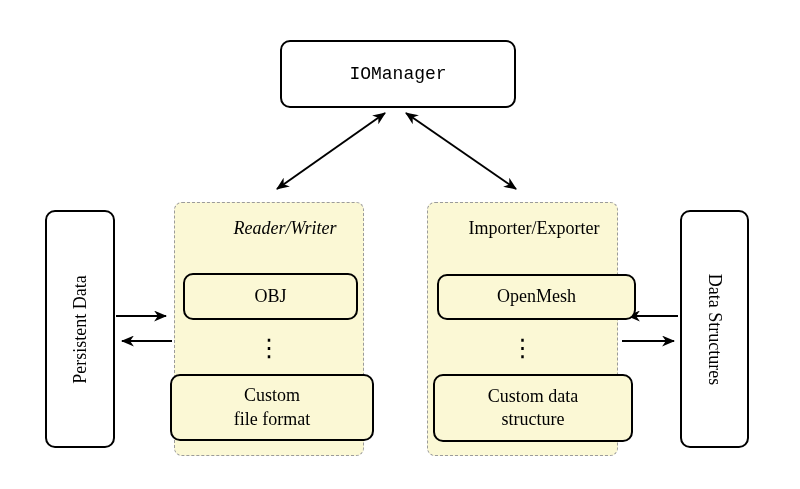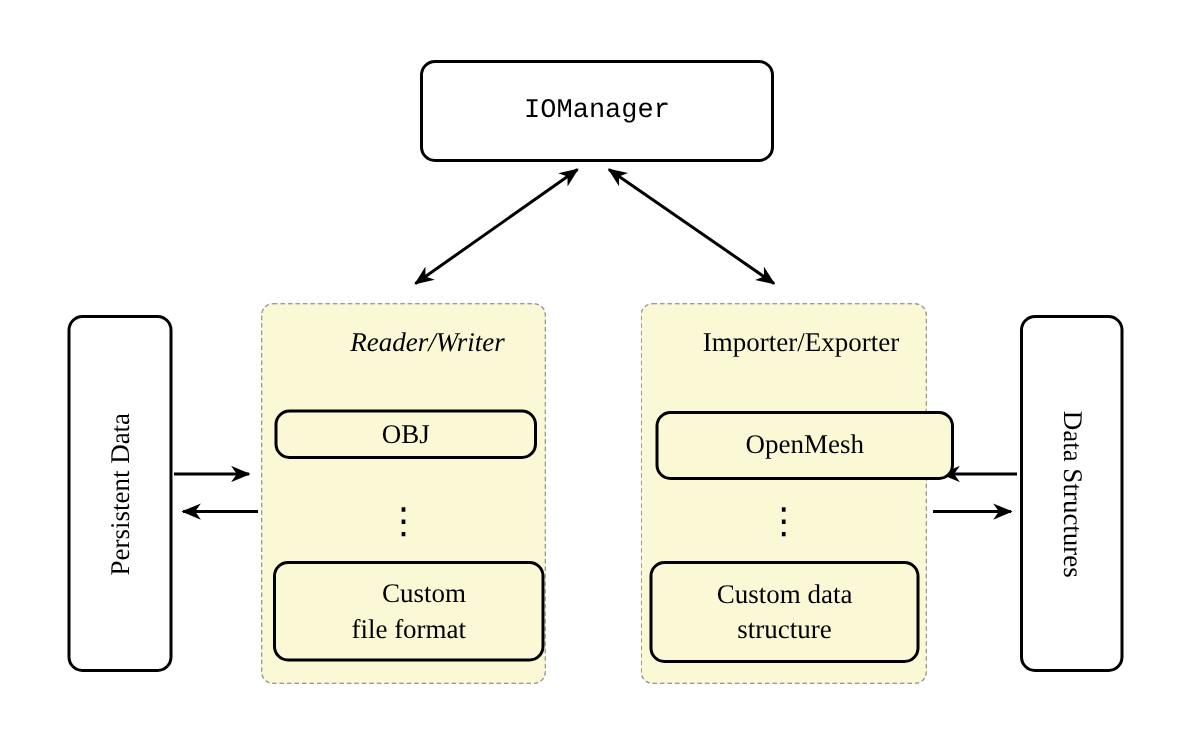--- a/index.html
+++ b/index.html
@@ -55,24 +55,24 @@
     border: 2.5px solid #000000;
     border-radius: 10px;
     display: flex;
     align-items: center;
     justify-content: center;
     text-align: center;
     font-size: 18px;
     line-height: 1.28;
     white-space: pre-line;
   }
-  #obj         { left: 183px; top: 273px; width: 175px; height: 33px; }
-  #custom-file { left: 182px; top: 374px; width: 181px; height: 67px; text-align: right; }
+  #obj         { left: 183px; top: 273px; width: 175px; height: 47px; }
+  #custom-file { left: 170px; top: 374px; width: 204px; height: 67px; }
   #openmesh    { left: 437px; top: 274px; width: 199px; height: 46px; }
-  #custom-data { left: 433px; top: 374px; width: 180px; height: 68px; }
+  #custom-data { left: 433px; top: 374px; width: 200px; height: 68px; }
 
   .dots {
     position: absolute;
     text-align: center;
     font-size: 24px;
     line-height: 30px;
   }
   #dots-left  { left: 174px; top: 333px; width: 190px; }
   #dots-right { left: 427px; top: 333px; width: 191px; }
 </style>

